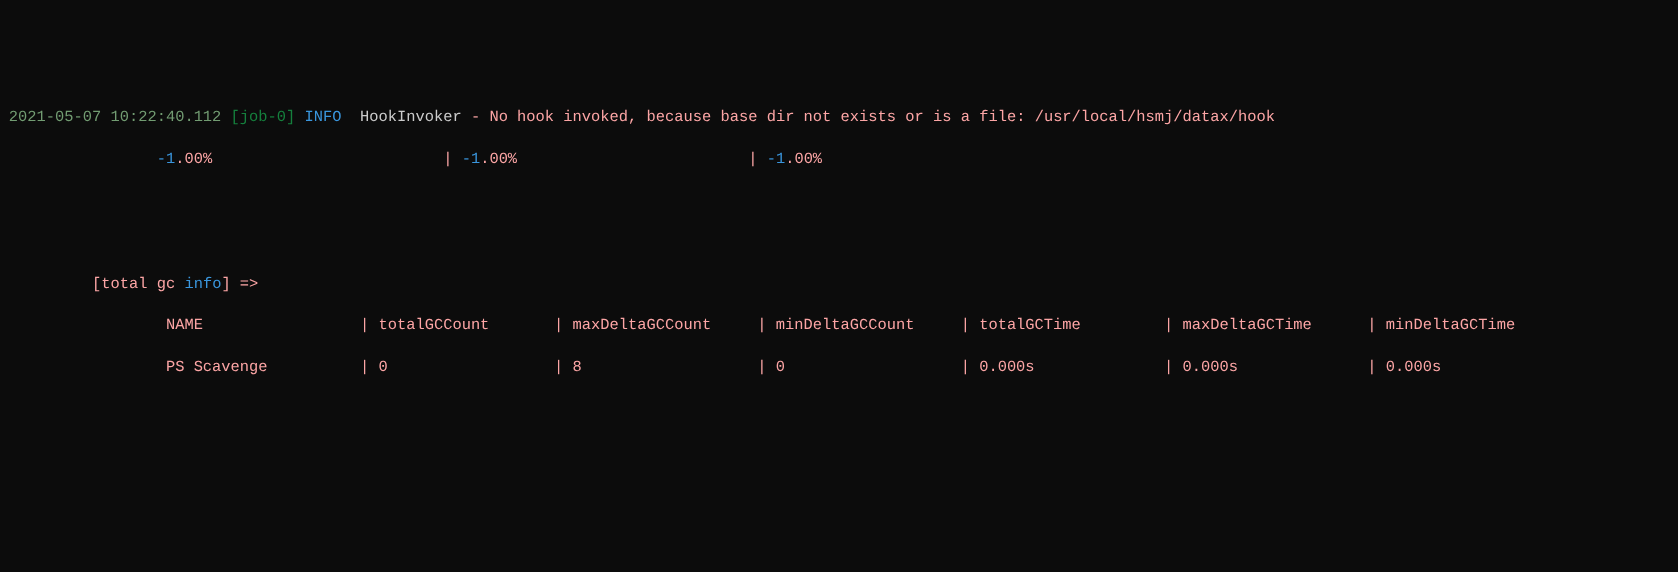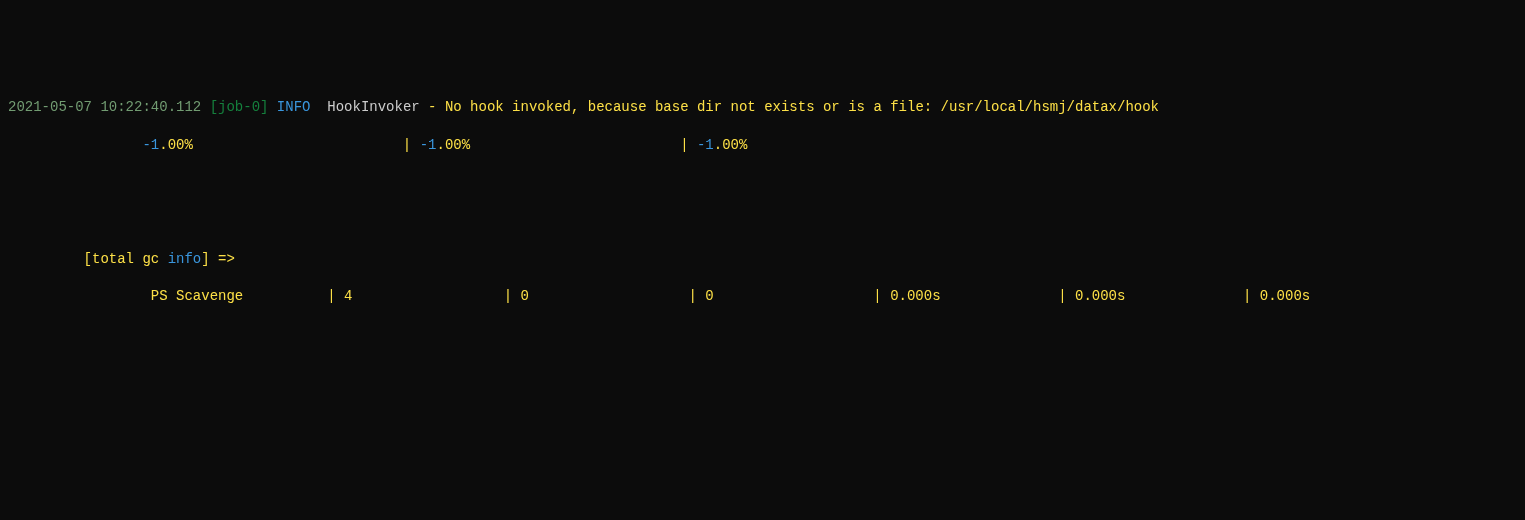--- a/index.html
+++ b/index.html
@@ -14,34 +14,35 @@
       width: 1525px;
       overflow: hidden;
     }
     .log-line { display: block; }
     .timestamp { color: #729c72; }
     .job-id { color: #15803d; font-family: Liberation Mono, monospace; }
     .info-word { color: #3a96dd; }
     .info-label { color: #3a96dd; }
     .num-neg { color: #3a96dd; }
     .logger { color: #cccccc; margin-top: 14px; }
-    .plain { color: #fde047; text-align: right; }
+    .plain { color: #fca5a5; text-align: right; }
   </style>
 </head>
 <body>
 
 
 
 <div>
 <span class="log-line"><span class="timestamp">2021-05-07 10:22:40.112</span> <span class="job-id">[job-0]</span> <span class="info-label">INFO</span>  <span class="logger">HookInvoker</span><span class="plain"> - No hook invoked, because base dir not exists or is a file: /usr/local/hsmj/datax/hook</span></span>
 <span class="log-line"><span class="plain">                </span><span class="num-neg">-1</span><span class="plain">.00%                         | </span><span class="num-neg">-1</span><span class="plain">.00%                         | </span><span class="num-neg">-1</span><span class="plain">.00%</span></span>
 <span class="log-line"> </span>
 <span class="log-line"> </span>
 <span class="log-line"><span class="plain">         [total gc </span><span class="info-word">info</span><span class="plain">] =&gt;</span></span>
-<span class="log-line"><span class="plain">                 PS Scavenge          | 4                  | 0                   | 0                   | 0.000s              | 0.000s              | 0.000s</span></span>
+<span class="log-line"><span class="plain">                 NAME                 | totalGCCount       | maxDeltaGCCount     | minDeltaGCCount     | totalGCTime         | maxDeltaGCTime      | minDeltaGCTime</span></span>
+<span class="log-line"><span class="plain">                 PS Scavenge          | 0                  | 8                   | 0                   | 0.000s              | 0.000s              | 0.000s</span></span>
 <span class="log-line"> </span>
 
 
 
 
 
 
 
 
 

